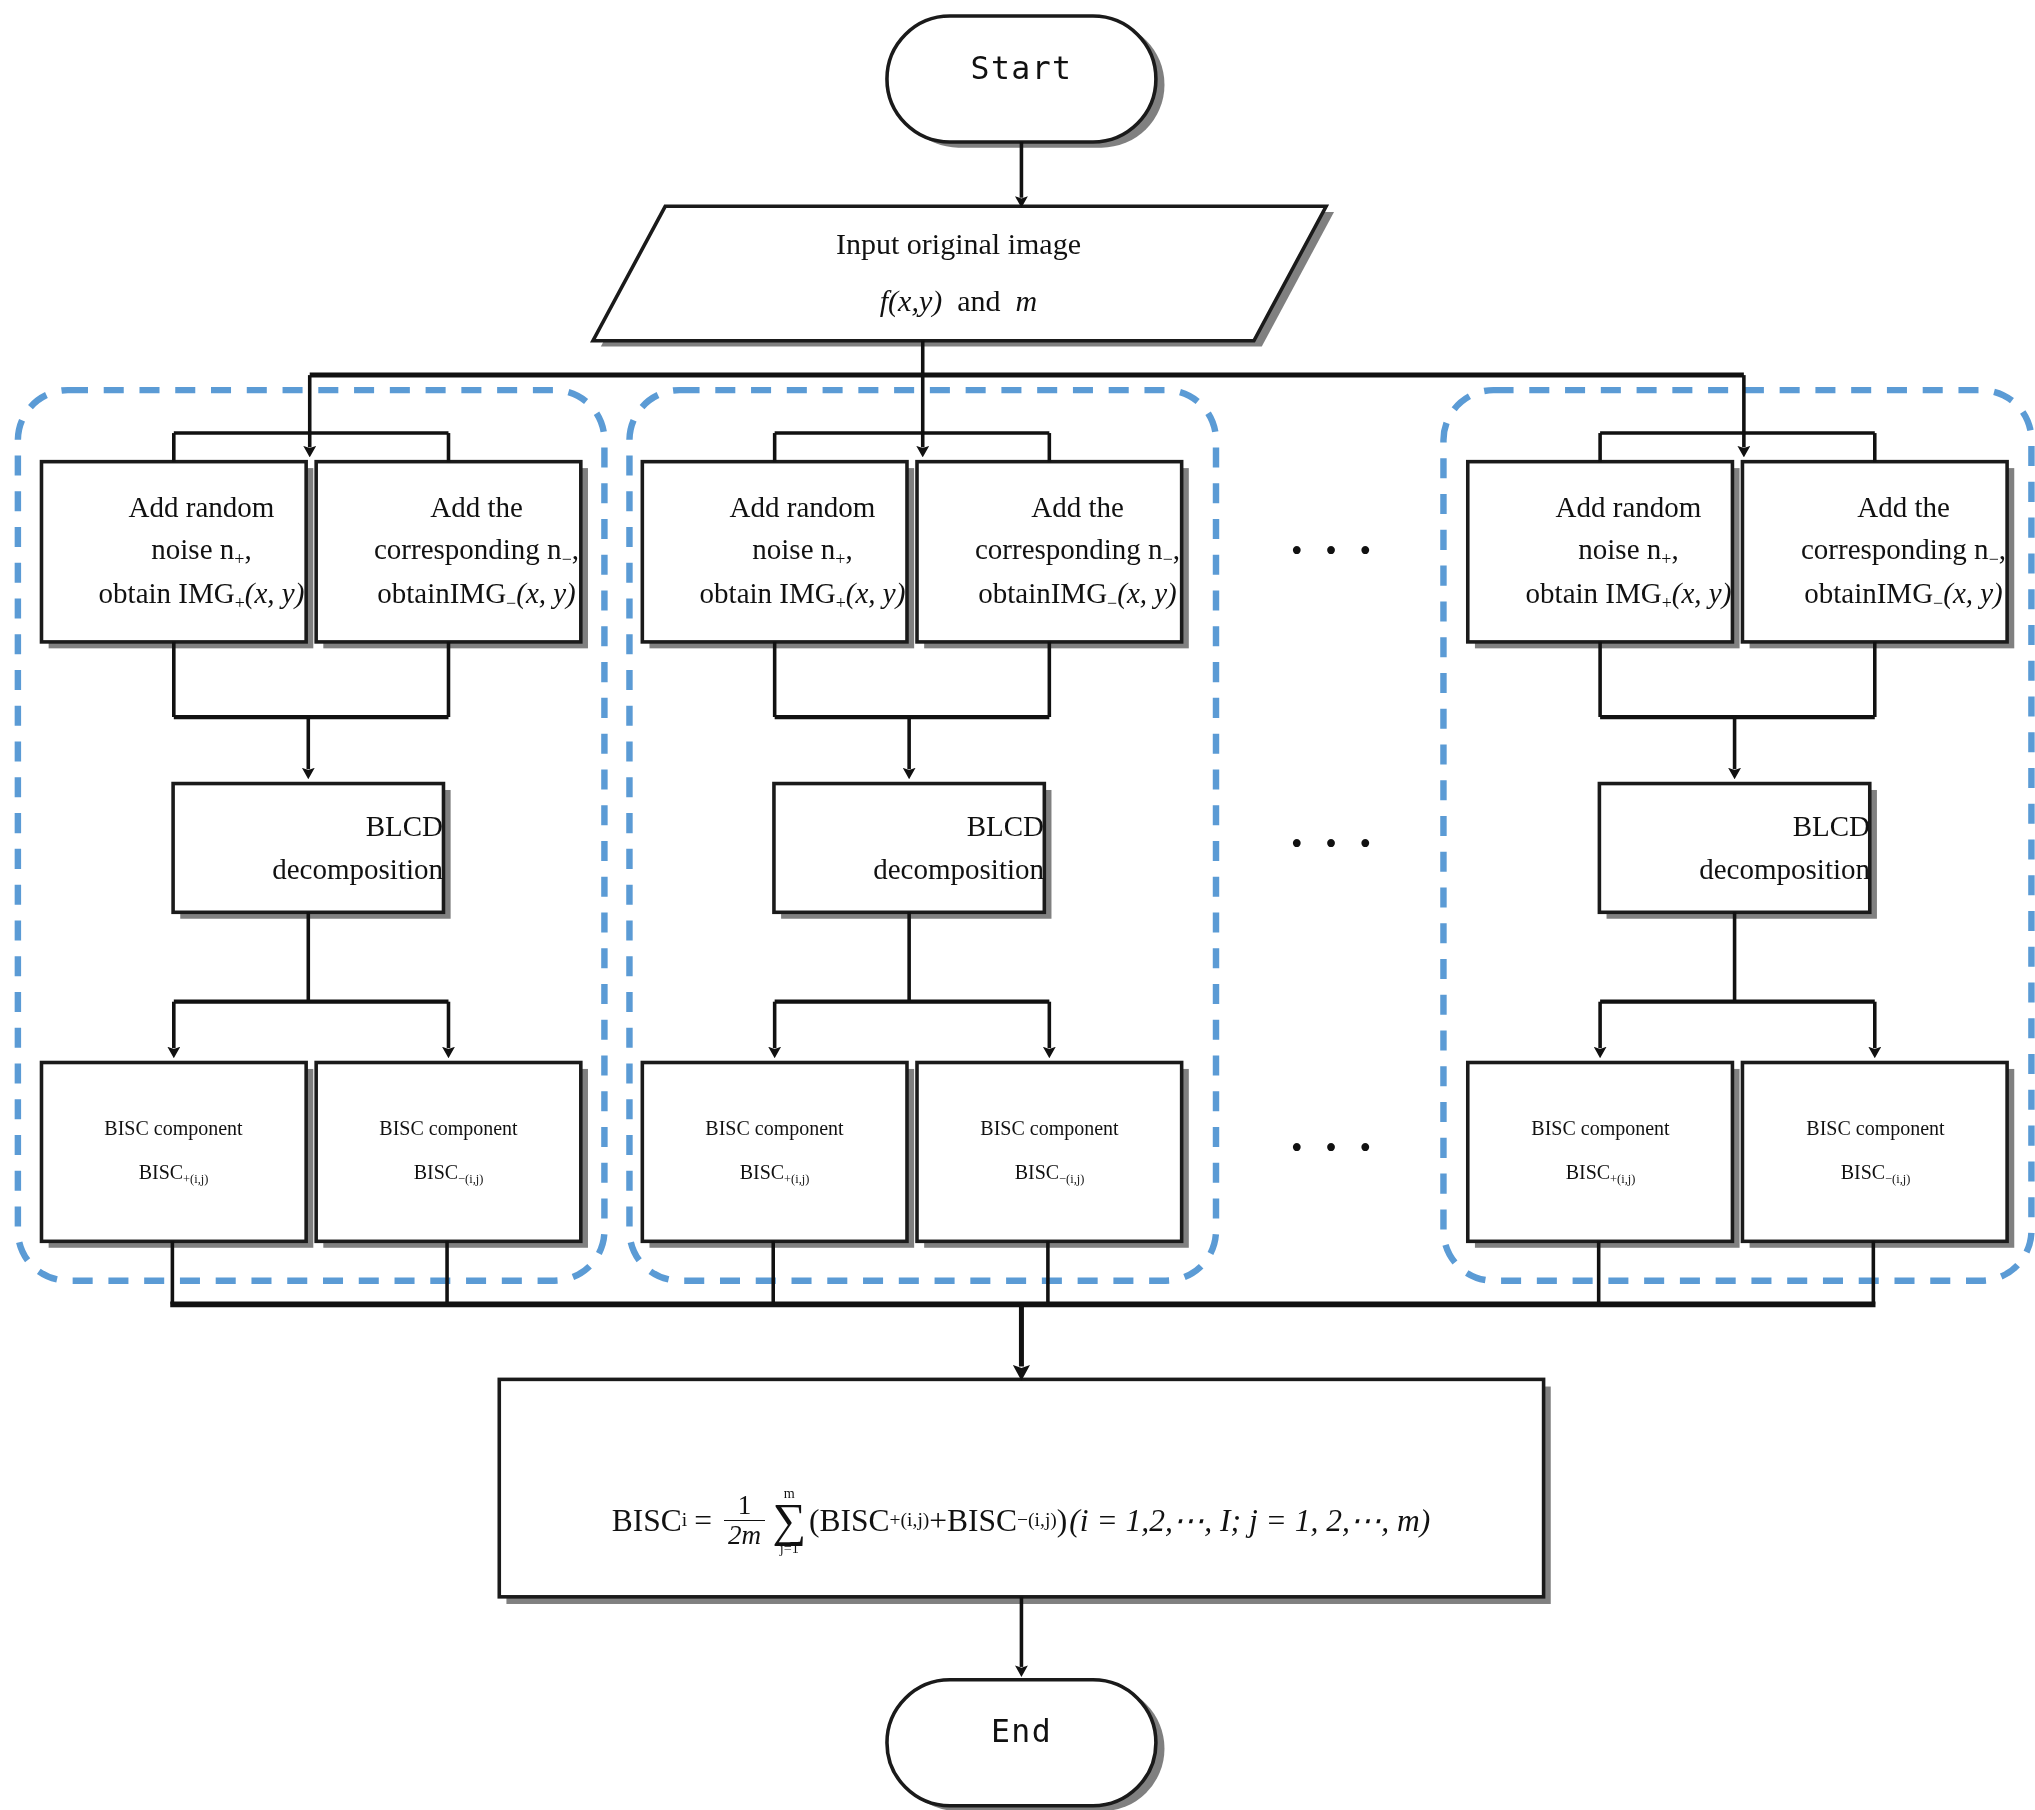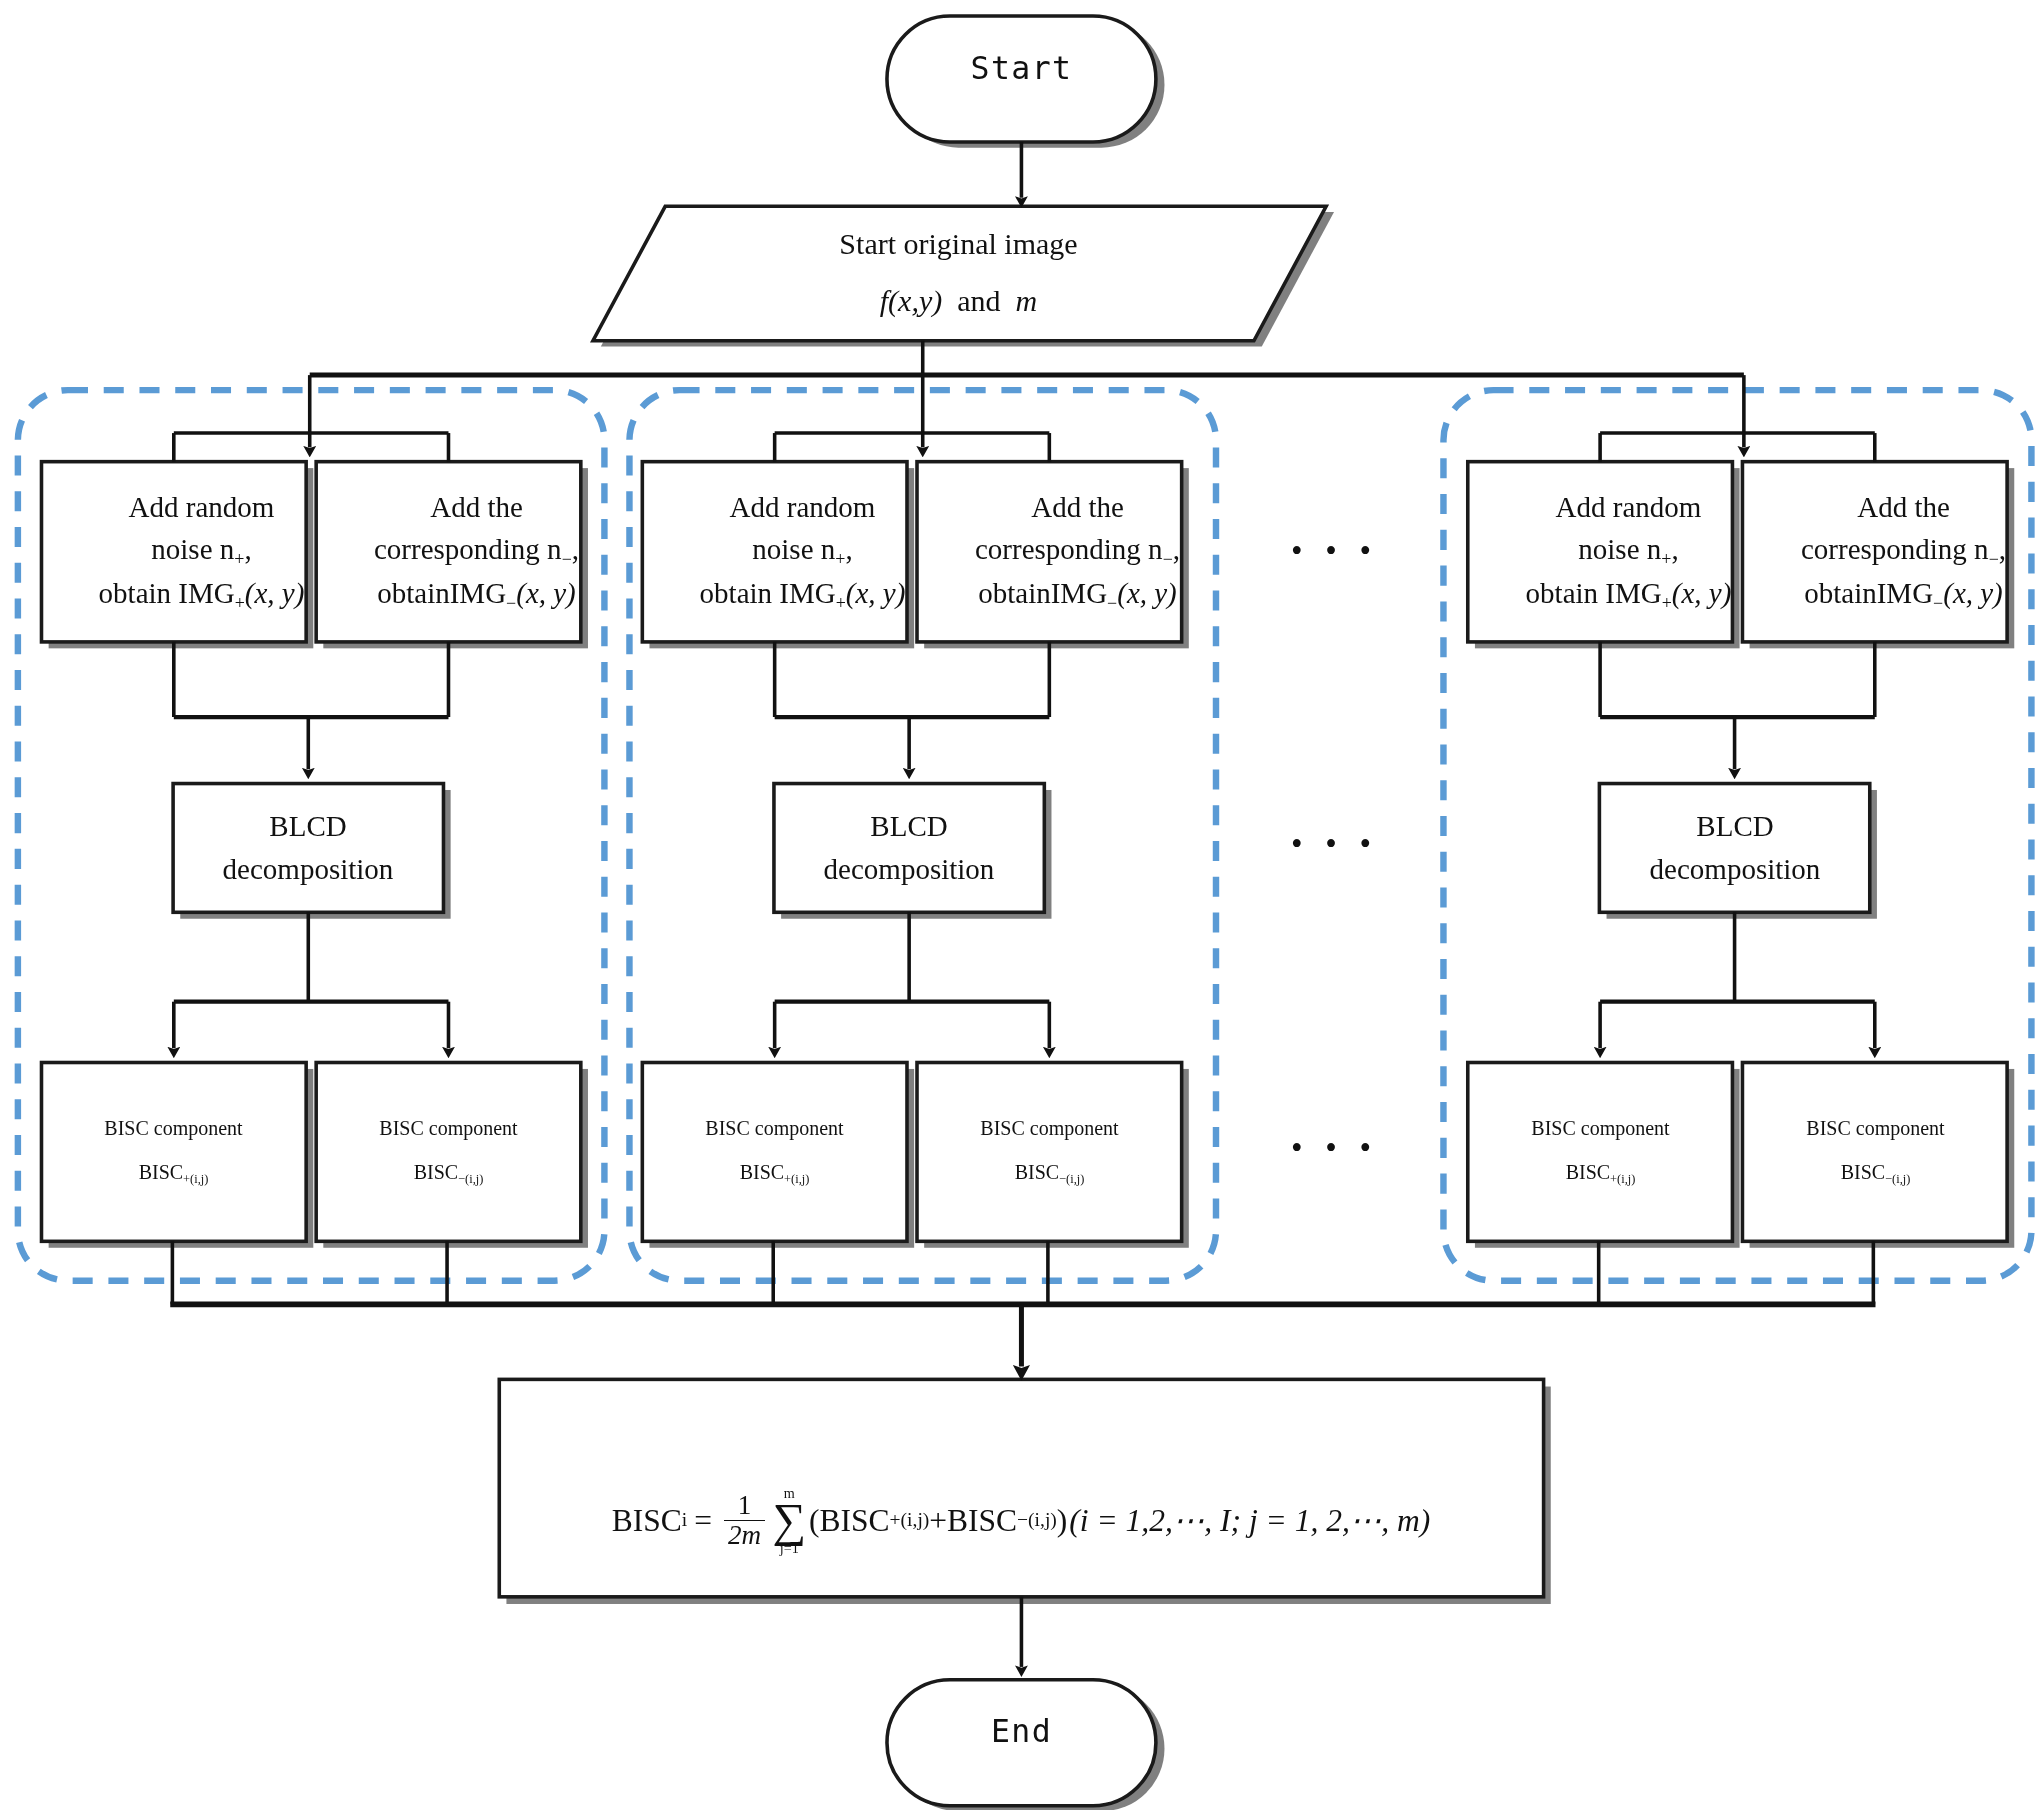--- a/index.html
+++ b/index.html
@@ -4,21 +4,21 @@
 <style>
   html,body{margin:0;padding:0;background:#ffffff;}
   body{width:2035px;height:1811px;overflow:hidden;font-family:"Liberation Serif",serif;}
   #stage{position:relative;width:2035px;height:1811px;background:#fff;}
   svg#canvas{position:absolute;left:0;top:0;width:2035px;height:1811px;}
   .nodeText{position:absolute;display:flex;flex-direction:column;align-items:center;justify-content:center;
             text-align:center;color:#111;font-family:"Liberation Serif",serif;line-height:1.45;}
   .term{font-family:"DejaVu Sans Mono",monospace;font-size:31.5px;letter-spacing:1.4px;}
   .ioText{font-size:30px;}
   .boxText{font-size:29px;padding-left:28px;}
-  .blcdText{font-size:29px;}
+  .blcdText{font-size:29px;align-items:flex-end;}
   .biscText{font-size:20px;}
   .ensTitle{font-size:30px;margin-bottom:20px;}
   .ens-formula{font-size:31.5px;font-family:"Liberation Serif",serif;}
   .ell{position:absolute;font-size:33px;letter-spacing:7.2px;color:#111;font-family:"Liberation Serif",serif;}
   sub{font-size:0.62em;vertical-align:-0.32em;}
   i{font-style:italic;}
   .frac{display:inline-flex;flex-direction:column;align-items:center;vertical-align:middle;margin:0 4.3px;font-size:0.86em;}
   .frac .num{line-height:1;padding:0 4.3px 1.4px 4.3px;}
   .frac .den{line-height:1;padding:1.4px 4.3px 0 4.3px;border-top:1.4px solid #111;}
   .sigma{display:inline-flex;flex-direction:column;align-items:center;vertical-align:middle;margin:0 2.9px;line-height:1;}
@@ -142,21 +142,21 @@
       <line x1="2619" y1="1735" x2="2619" y2="1823"></line>
       <line x1="238" y1="1823" x2="2622" y2="1823" stroke-width="8"></line>
       <line x1="1428" y1="1823" x2="1428" y2="1910" stroke-width="7" marker-end="url(#arwBig)"></line>
       <line x1="1428" y1="2232" x2="1428" y2="2330" marker-end="url(#arw)"></line>
     </g>
   </svg>
 
   <div class="nodeText term" style="left:887px;top:15.7px;width:269px;height:107px;">Start</div>
 
   <div class="nodeText ioText" style="left:615px;top:215px;width:687px;height:114px;">
-    <div>Start original image</div>
+    <div>Input original image</div>
     <div style="margin-top:13px;text-align:right;">
       <i>f</i><i>(x,y)</i>&nbsp;&nbsp;<span>and</span>&nbsp;&nbsp;<i>m</i>
     </div>
   </div>
 
   <div class="nodeText boxText" style="left:41px;top:461px;width:265px;height:180px;">
     <div>Add random</div>
     <div><span>noise  n</span><sub>+</sub><span>,</span></div>
     <div><span>obtain IMG</span><sub>+</sub><i>(x, y)</i></div>
   </div>

